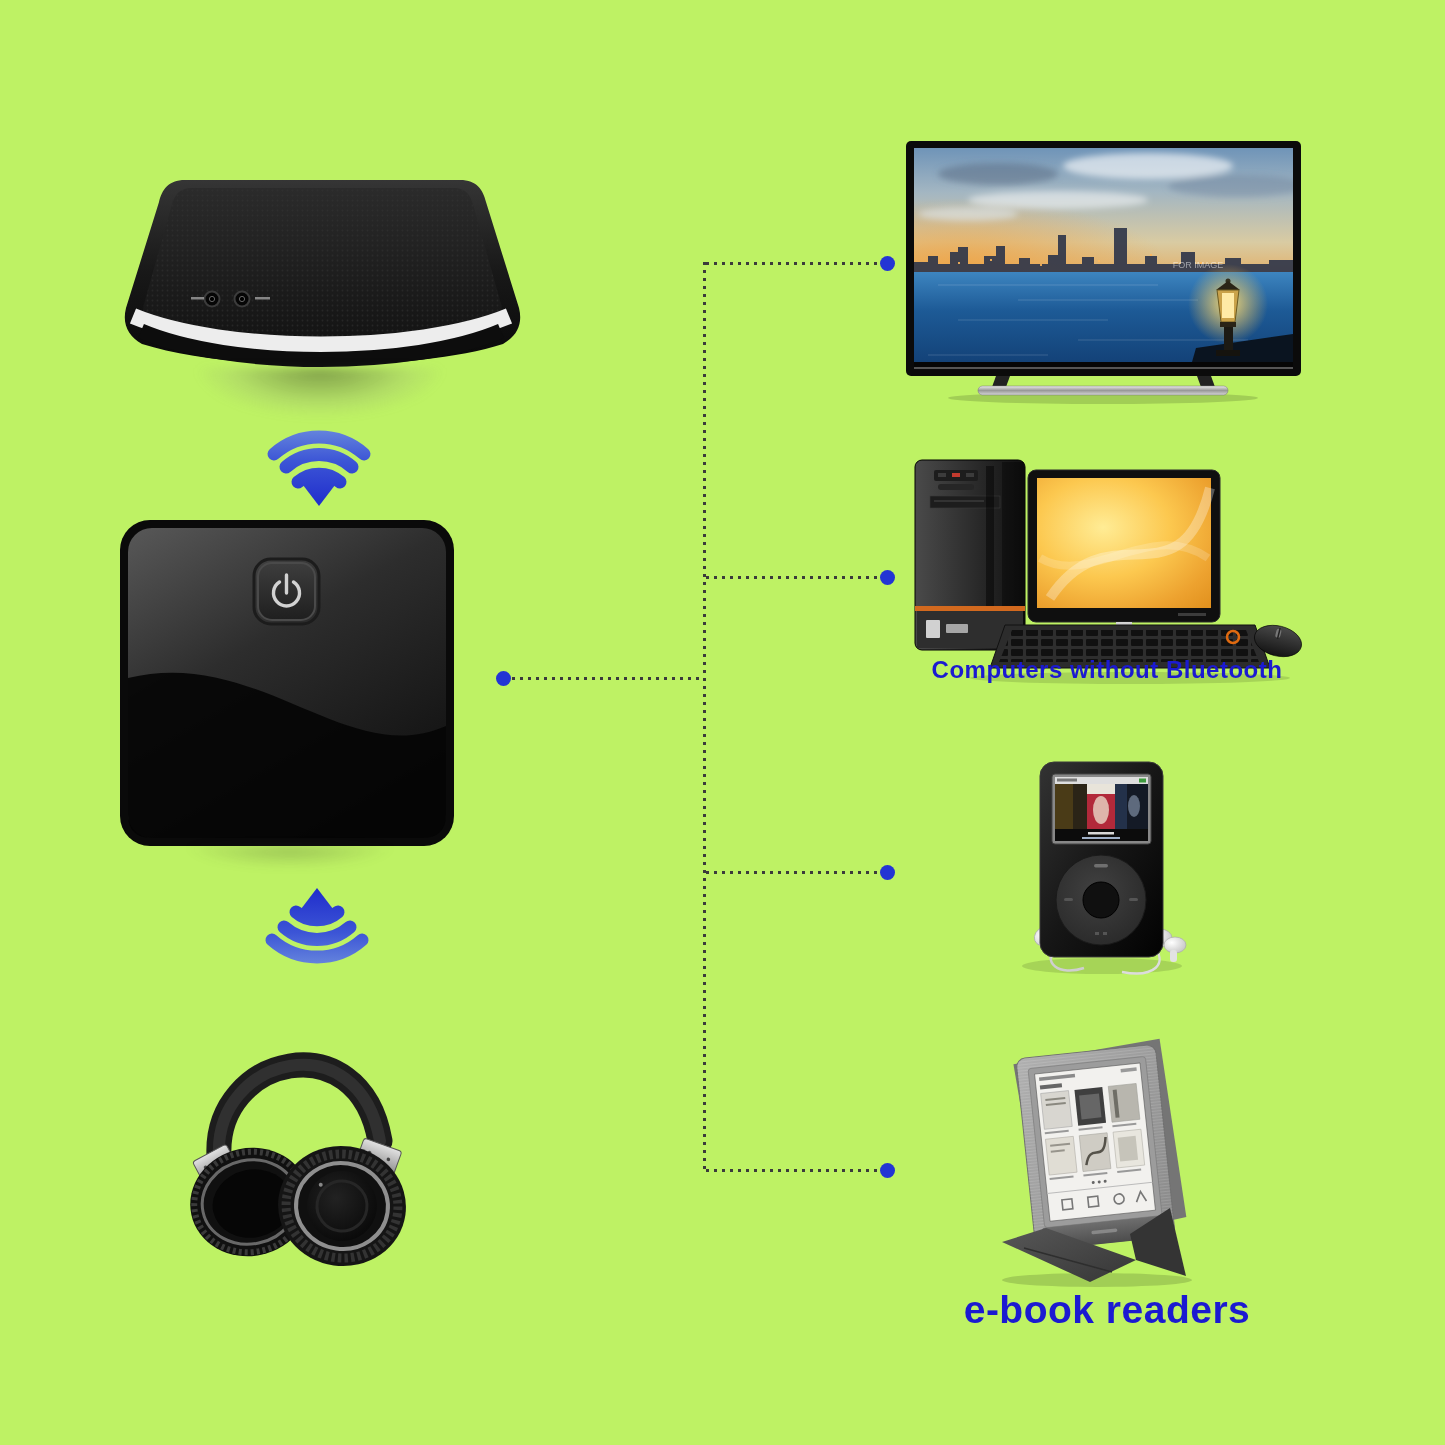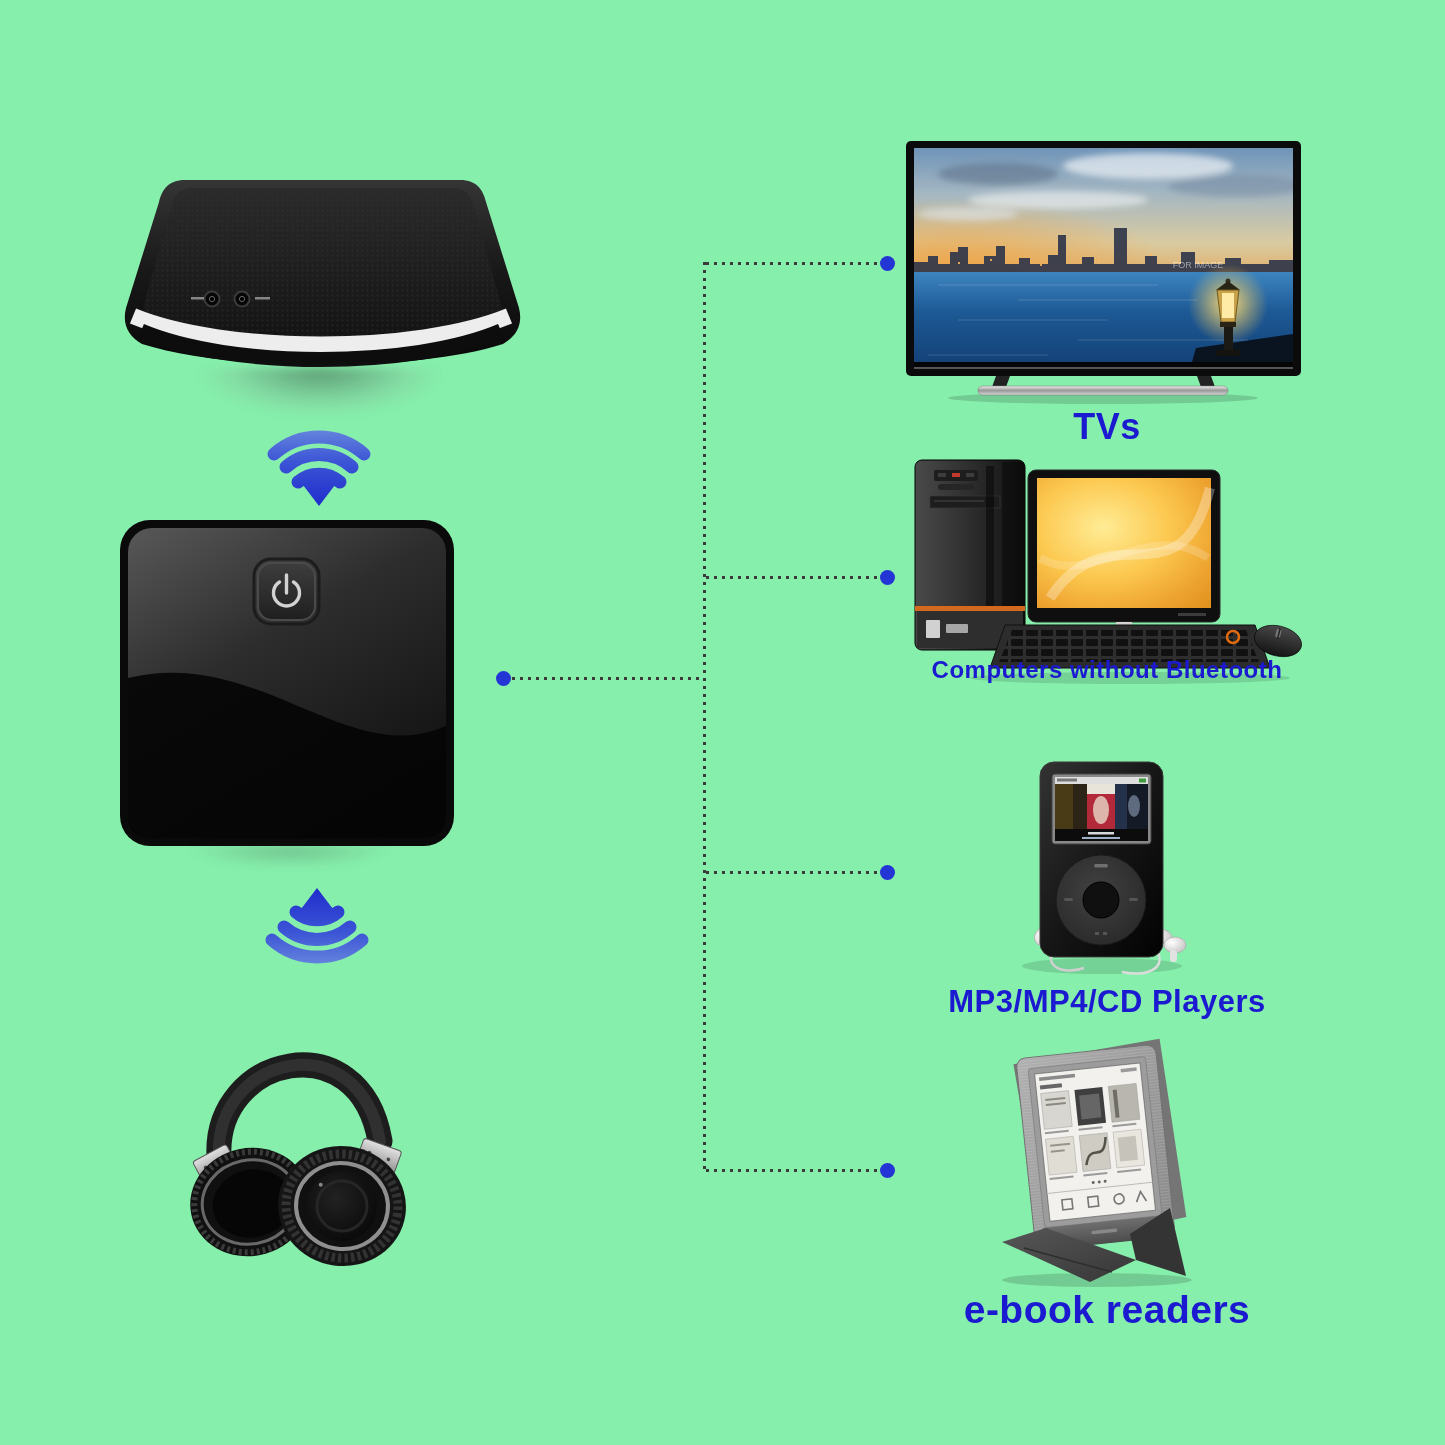--- a/index.html
+++ b/index.html
@@ -1,16 +1,16 @@
 <!DOCTYPE html>
 <html><head>
 <meta charset="utf-8">
 <style>
   html,body{margin:0;padding:0;background:#fff;}
-  #stage{position:relative;width:1445px;height:1445px;background:#86efac;overflow:hidden;
+  #stage{position:relative;width:1445px;height:1445px;background:#bef264;overflow:hidden;
          font-family:"Liberation Sans", sans-serif;}
   .abs{position:absolute;}
   .label{position:absolute;left:882px;width:450px;text-align:center;
          color:#1b1ad1;font-weight:bold;letter-spacing:0.5px;}
   .dotline-h{position:absolute;height:3px;
        background:repeating-linear-gradient(90deg,#3b3b3b 0 3px,transparent 3px 8px);}
   .dotline-v{position:absolute;width:3px;
        background:repeating-linear-gradient(180deg,#3b3b3b 0 3px,transparent 3px 8px);}
   .bluedot{position:absolute;width:15px;height:15px;border-radius:50%;background:#2335d4;}
   .reflect{position:absolute;filter:blur(5px);}
@@ -238,21 +238,20 @@
       <text x="300" y="134" font-size="9" fill="rgba(255,255,255,0.5)" text-anchor="middle">FOR IMAGE</text>
     </g>
     <rect x="16" y="228" width="379" height="7" fill="#060606"></rect>
     <rect x="16" y="233" width="379" height="2" fill="#555"></rect>
     <g>
       <polygon points="98,242 112,242 108,253 94,253" fill="#222"></polygon>
       <polygon points="299,242 313,242 317,253 303,253" fill="#222"></polygon>
       <rect x="80" y="252" width="250" height="9" rx="4.5" fill="url(#standG)" stroke="#777" stroke-width="0.5"></rect>
     </g>
   </svg>
-  <div class="label" style="top:406px;font-size:36px">TVs</div>
 
   <svg class="abs" style="left:890px;top:448px" width="430" height="245" viewBox="0 0 430 245">
     <defs>
       <linearGradient id="towerG" x1="0" y1="0" x2="1" y2="0">
         <stop offset="0" stop-color="#4a4a4a"></stop>
           <stop offset="0.7" stop-color="#222"></stop>
           <stop offset="1" stop-color="#101010"></stop>
       </linearGradient>
       <radialGradient id="scrG" cx="0.38" cy="0.38" r="0.85">
         <stop offset="0" stop-color="#ffec95"></stop>
@@ -363,21 +362,20 @@
     <g>
       <circle cx="99" cy="152" r="45" fill="url(#wheelG)" stroke="#1a1a1a" stroke-width="1"></circle>
       <circle cx="99" cy="152" r="18" fill="#101010" stroke="#000" stroke-width="1"></circle>
       <rect x="92" y="116" width="14" height="3.5" rx="1.7" fill="#6f6f6f"></rect>
       <rect x="62" y="150" width="9" height="3" rx="1.5" fill="#555"></rect>
       <rect x="127" y="150" width="9" height="3" rx="1.5" fill="#555"></rect>
       <rect x="93" y="184" width="4" height="3" fill="#555"></rect>
         <rect x="101" y="184" width="4" height="3" fill="#555"></rect>
     </g>
   </svg>
-  <div class="label" style="top:984px;font-size:31px">MP3/MP4/CD Players</div>
 
   <svg class="abs" style="left:972px;top:1036px" width="250" height="255" viewBox="0 0 250 255">
     <defs>
       <linearGradient id="caseG" x1="0" y1="0" x2="1" y2="1">
         <stop offset="0" stop-color="#b0b0b0"></stop>
           <stop offset="1" stop-color="#898989"></stop>
       </linearGradient>
       <linearGradient id="chinG" x1="0" y1="0" x2="0" y2="1">
         <stop offset="0" stop-color="#6e6e6e"></stop>
           <stop offset="1" stop-color="#4c4c4c"></stop>

